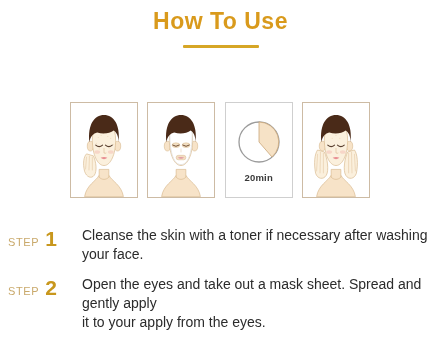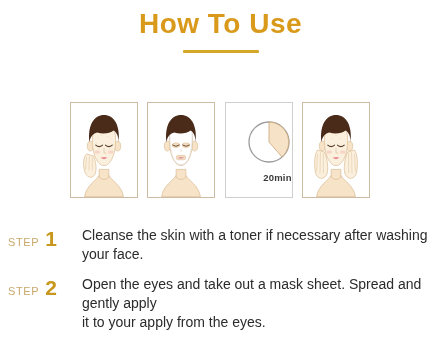--- a/index.html
+++ b/index.html
@@ -14,21 +14,21 @@
     overflow: hidden;
     position: relative;
   }
 
   
   .title-block {
     text-align: center;
     padding-top: 9px;
   }
   .page-title {
-    font-size: 28px;
+    font-size: 23px;
     font-weight: bold;
     color: #d99a1c;
     letter-spacing: 0.5px;
     line-height: 1.05;
     margin: 0;
   }
   .title-rule {
     width: 76px;
     height: 3px;
     background: #d6a626;
@@ -59,21 +59,21 @@
 
   .fig { position: absolute; left: 0; top: 0; width: 100%; height: 100%; }
 
   
   .clock-wrap {
     position: absolute;
     left: 0; top: 0;
     width: 100%; height: 100%;
     display: flex;
     flex-direction: column;
-    align-items: flex-end;
+    align-items: center;
     justify-content: center;
   }
   .clock-svg { display: block; margin-top: 2px; }
   .clock-label {
     font-size: 9.5px;
     font-weight: bold;
     color: #3a3a3a;
     margin-top: 7px;
     letter-spacing: 0.2px;
   }

